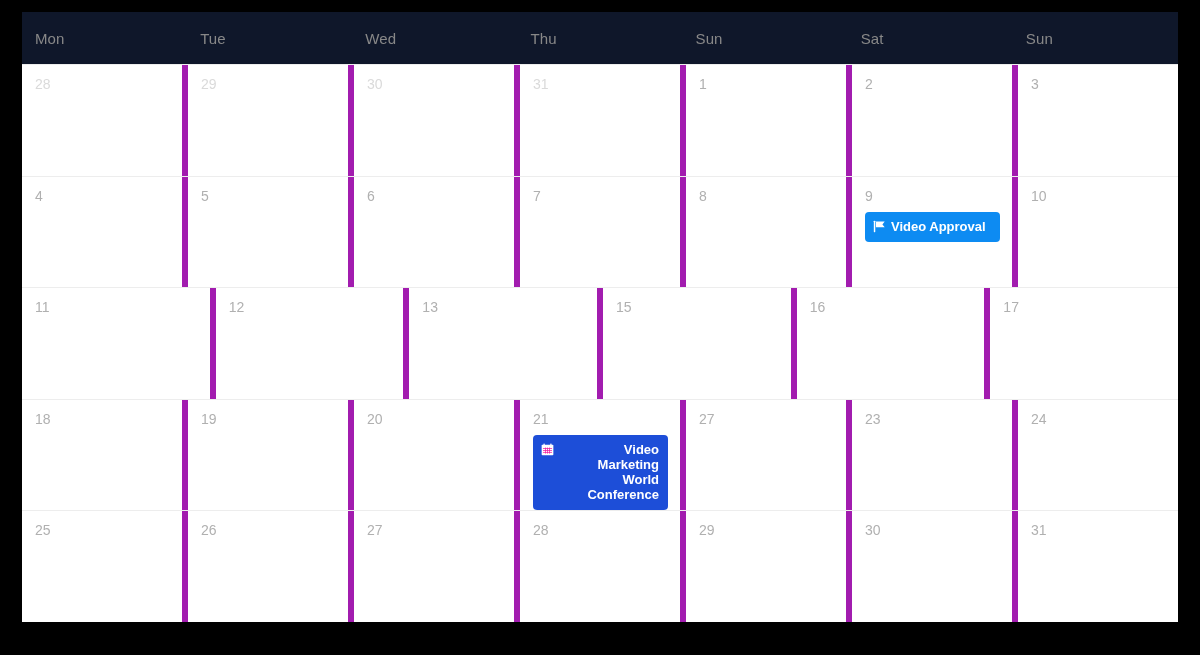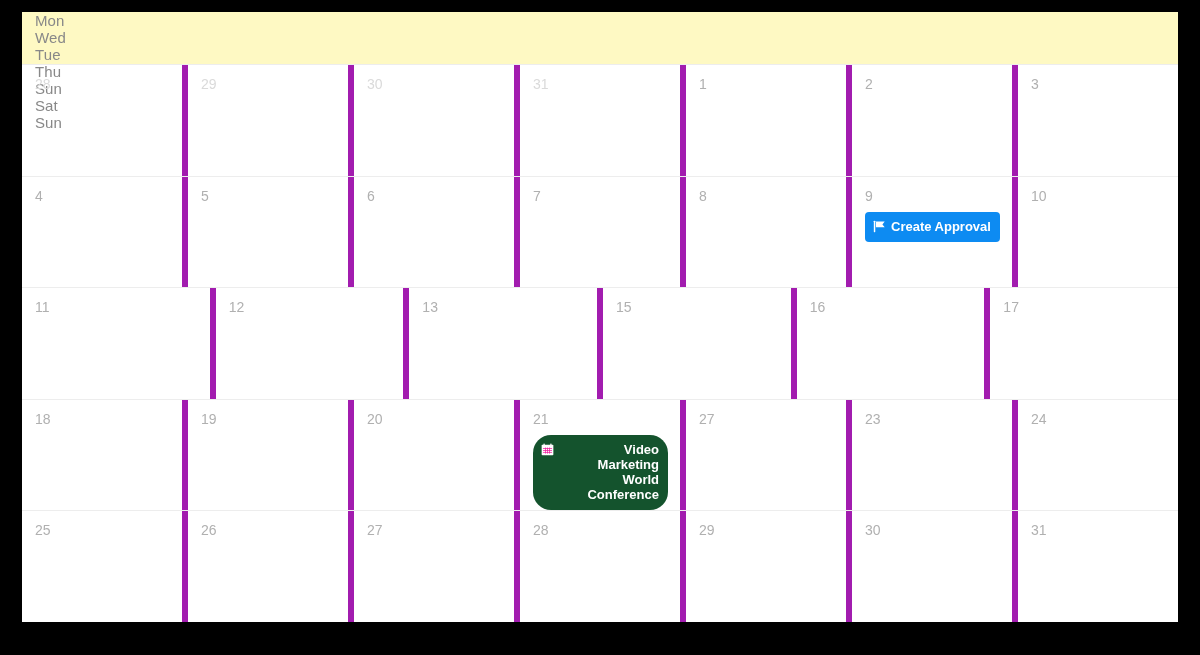--- a/index.html
+++ b/index.html
@@ -24,22 +24,21 @@
     flex-direction: column;
     overflow: hidden;
   }
 
   
   .weekday-header {
     display: flex;
     height: 52px;
     min-height: 52px;
     border-bottom: 1px solid #ededed;
-    background: #fef9c3;
-    flex-direction: column;
+    background: #0f172a;
   }
   .weekday-cell {
     flex: 1 1 0;
     display: flex;
     align-items: center;
     padding-left: 13px;
     box-sizing: border-box;
     font-size: 15px;
     color: #888888;
     letter-spacing: 0.1px;
@@ -115,37 +114,37 @@
     width: 13px;
     height: 13px;
     fill: #ffffff;
   }
   .event-badge .ev-label {
     display: block;
   }
 
   .event-badge.blue  { background: #0d8bf2; }
   .event-badge.green { background: #2ad17e; }
-  .event-badge.pink  { background: #14532d; text-align: right; border-radius: 18px; }
+  .event-badge.pink  { background: #1d4ed8; text-align: right; }
   .event-badge.pink .ev-label { text-align: right; }
 </style>
 </head>
 <body>
 
 <div id="calendar-app">
 
   <div class="weekday-header">
       <div class="weekday-cell">
         <span>Mon</span>
       </div>
       <div class="weekday-cell">
+        <span>Tue</span>
+      </div>
+      <div class="weekday-cell">
         <span>Wed</span>
-      </div>
-      <div class="weekday-cell">
-        <span>Tue</span>
       </div>
       <div class="weekday-cell">
         <span>Thu</span>
       </div>
       <div class="weekday-cell">
         <span>Sun</span>
       </div>
       <div class="weekday-cell">
         <span>Sat</span>
       </div>
@@ -197,21 +196,21 @@
         <div class="day-cell">
           <span class="day-number">9</span>
           <div class="events">
             <div class="event-badge blue">
               <span class="ev-icon">
                 <svg viewBox="0 0 16 16">
                   <rect x="1" y="1" width="1.8" height="14" rx="0.6"></rect>
                   <path d="M3.6 1.8 H14.4 L11.6 5.4 L14.4 9 H3.6 Z"></path>
                 </svg>
               </span>
-              <span class="ev-label">Create Approval</span>
+              <span class="ev-label">Video Approval</span>
             </div>
           </div>
         </div>
         <div class="day-cell">
           <span class="day-number">10</span>
         </div>
       </div>
       <div class="week-row">
         <div class="day-cell">
           <span class="day-number">11</span>

